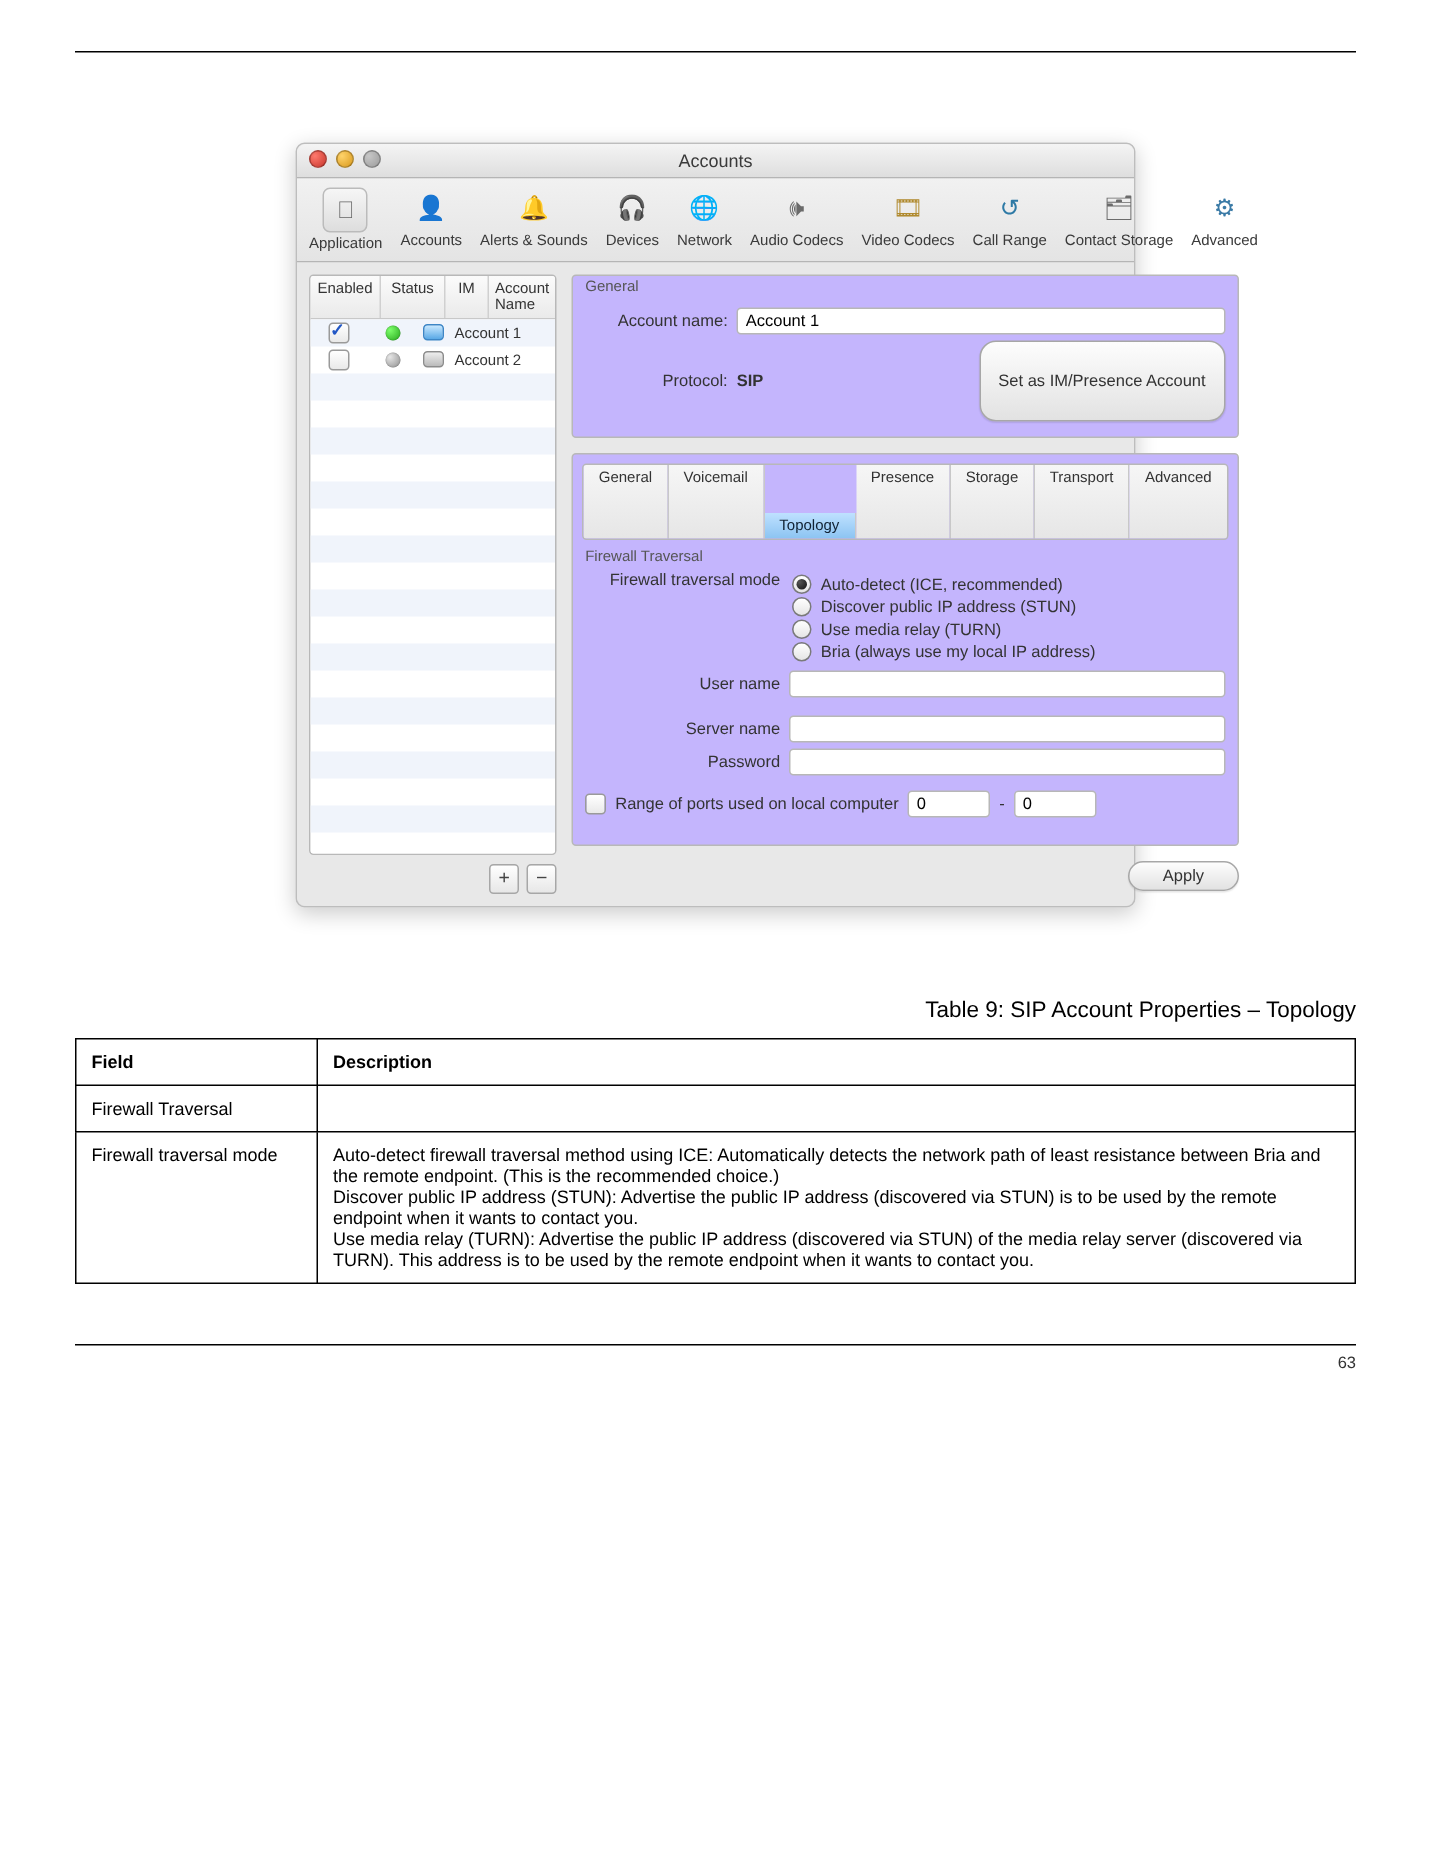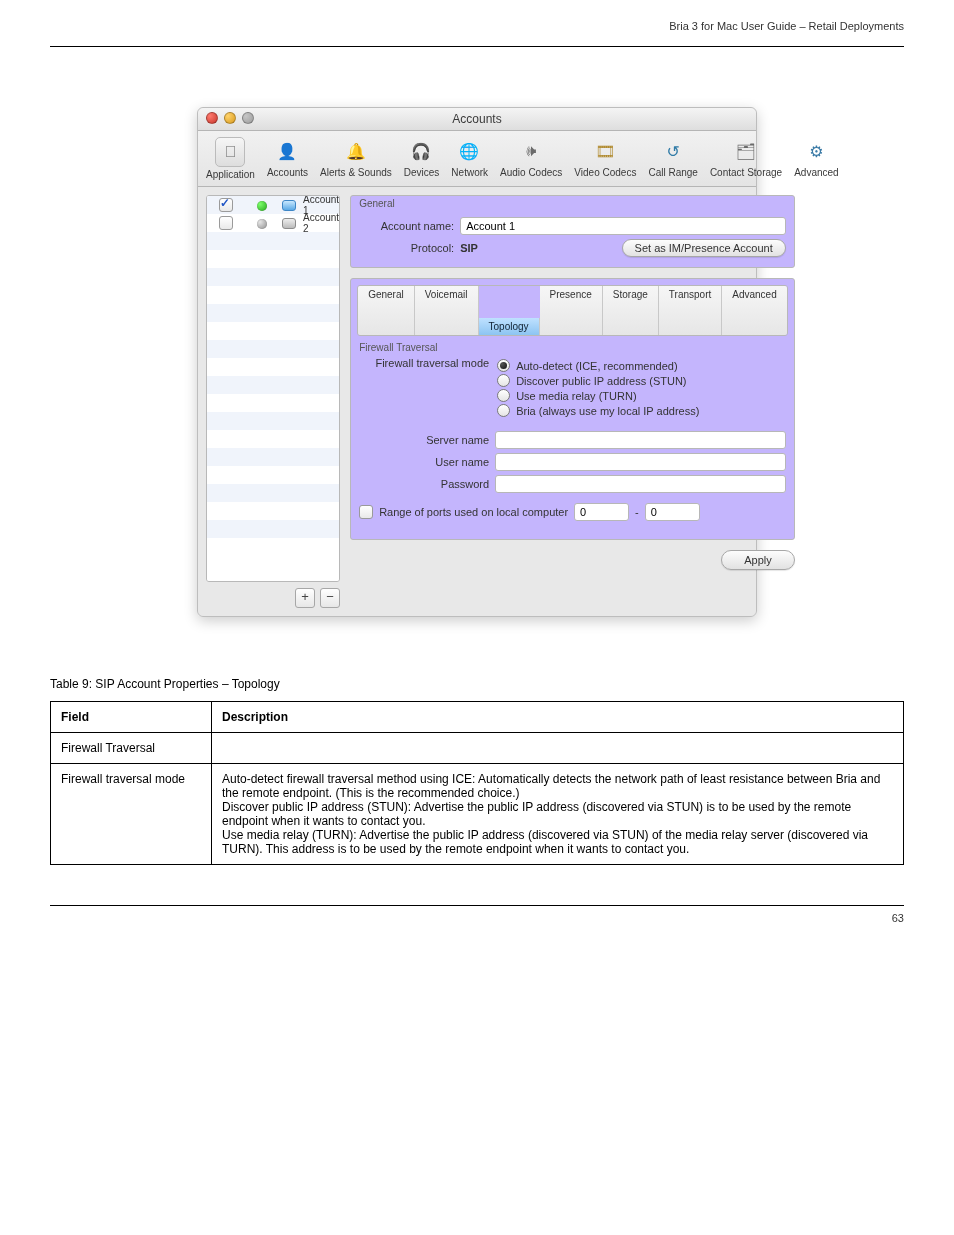--- a/index.html
+++ b/index.html
@@ -50,55 +50,54 @@
   .addremove{margin-top:6px;text-align:right;}
   .sqbtn{display:inline-block;width:18px;height:18px;border:1px solid #a7a7a7;background:linear-gradient(#fff,#e7e7e7);border-radius:3px;text-align:center;line-height:16px;font-size:13px;color:#444;margin-left:2px;}
   
   .right{flex:1;}
   .groupbox{border:1px solid #b8b8b8;background:#c4b5fd;border-radius:3px;margin-bottom:10px;position:relative;}
   .groupbox .gtitle{position:relative;top:0;left:8px;font-size:10px;color:#555;padding:2px 0 4px 0;}
   .kv{display:flex;align-items:center;margin:4px 8px;}
   .kv .k{width:95px;text-align:right;font-size:11px;color:#333;padding-right:6px;}
   .kv .v{flex:1;font-size:11px;}
   .txt{height:18px;border:1px solid #b7b7b7;border-radius:3px;background:#fff;font-size:11px;padding:1px 5px;box-sizing:border-box;width:100%;}
-  .macbtn{display:inline-block;border:1px solid #a7a7a7;border-radius:11px;background:linear-gradient(#fdfdfd,#e2e2e2);padding:2px 12px;font-size:11px;color:#333;box-shadow:0 1px 1px rgba(0,0,0,0.1);}
+  .macbtn{display:inline-block;border:1px solid #a7a7a7;border-radius:11px;background:linear-gradient(#fdfdfd,#e2e2e2);padding:20px 12px;font-size:11px;color:#333;box-shadow:0 1px 1px rgba(0,0,0,0.1);}
   .tabs{display:flex;border:1px solid #b8b8b8;border-radius:3px;overflow:hidden;margin:0 0 0 0;}
   .tab{flex:0 0 auto;padding:3px 10px;font-size:10px;border-right:1px solid #c8c8c8;background:linear-gradient(#f6f6f6,#e6e6e6);color:#333;}
   .tab:last-child{border-right:none;}
   .tab.active{background:linear-gradient(#bfe1ff,#8cc4f2);color:#123;margin-top:32px;}
   .subsection{font-size:10px;color:#555;margin:6px 0 4px 2px;}
   .radio-row{display:flex;align-items:center;font-size:11px;margin:2px 0 2px 0;}
   .radio{width:11px;height:11px;border:1px solid #7a7a7a;border-radius:50%;background:linear-gradient(#fff,#e5e5e5);margin-right:6px;position:relative;flex:0 0 auto;}
   .radio.on::after{content:"";position:absolute;left:2px;top:2px;width:7px;height:7px;border-radius:50%;background:radial-gradient(circle at 30% 30%,#555,#111);}
   .portrow{display:flex;align-items:center;margin:10px 8px;font-size:11px;gap:6px;}
   .portrow .txt{width:55px;}
   .apply-row{text-align:right;margin-top:8px;}
   
   .doc-table{width:100%;border-collapse:collapse;font-size:12px;margin-top:10px;}
   .doc-table th,.doc-table td{border:1px solid #000;padding:8px 10px;text-align:left;vertical-align:top;}
   .doc-table th{font-weight:bold;background:#fff;}
-  .table-caption{font-size:12px;margin:30px 0 4px 0;}
+  .table-caption{font-size:15px;margin:30px 0 4px 0;text-align:right;}
   .pnum{float:right;}
   
   .ico.app{background:linear-gradient(#f6f6f6,#ddd);border:1px solid #bbb;color:#666;}
   .ico.acct{color:#2a62c9;}
   .ico.alert{color:#a65a2e;}
   .ico.dev{color:#6b6b6b;}
   .ico.net{color:#2e7a3a;}
   .ico.ac{color:#6b6b6b;}
   .ico.vc{color:#b08a2e;}
   .ico.auto{color:#2e7aa6;}
   .ico.cs{color:#6b6b6b;}
   .ico.adv{color:#3a7aa6;}
 </style>
 </head>
 <body>
 
 <div class="page">
-  <div style="font-size:11px;color:#333;text-align:right;">Bria 3 for Mac User Guide – Retail Deployments</div>
   <div class="top-rule"></div>
 
   <div class="screenshot">
     <div class="mac-window">
       <div class="titlebar">
         <div class="traffic">
           <span class="tl red"></span>
           <span class="tl yellow"></span>
           <span class="tl green"></span>
         </div>
@@ -145,20 +144,26 @@
           <div class="tbitem">
             <div class="ico adv">⚙</div>
             <div class="lbl">Advanced</div>
           </div>
         </div>
 
       <div class="body">
 
         <div class="left">
           <div class="acct-table">
+            <div class="acct-head">
+              <div class="col-en">Enabled</div>
+              <div class="col-st">Status</div>
+              <div class="col-im">IM</div>
+              <div>Account Name</div>
+            </div>
             <div class="acct-rows" id="acct-rows">
                 <div class="arow">
                   <div class="c en"><span class="chk on"></span></div>
                   <div class="c st"><span class="dot green"></span></div>
                   <div class="c im"><span class="chat blue"></span></div>
                   <div class="c nm">Account 1</div>
                 </div>
                 <div class="arow">
                   <div class="c en"><span class="chk"></span></div>
                   <div class="c st"><span class="dot gray"></span></div>
@@ -325,26 +330,26 @@
                     <span class="radio"></span>
                     <span>Use media relay (TURN)</span>
                   </div>
                   <div class="radio-row">
                     <span class="radio"></span>
                     <span>Bria (always use my local IP address)</span>
                   </div>
                 </div>
             </div>
 
+            <div class="kv">
+              <div class="k" style="width:130px;">User name</div>
+              <div class="v"><input class="txt" style=""></div>
+            </div>
             <div class="kv" style="margin-top:12px;">
               <div class="k" style="width:130px;">Server name</div>
-              <div class="v"><input class="txt" style=""></div>
-            </div>
-            <div class="kv">
-              <div class="k" style="width:130px;">User name</div>
               <div class="v"><input class="txt" style=""></div>
             </div>
             <div class="kv">
               <div class="k" style="width:130px;">Password</div>
               <div class="v"><input class="txt" type="password" style=""></div>
             </div>
 
             <div class="portrow">
               <span class="chk"></span>
               <span>Range of ports used on local computer</span>

